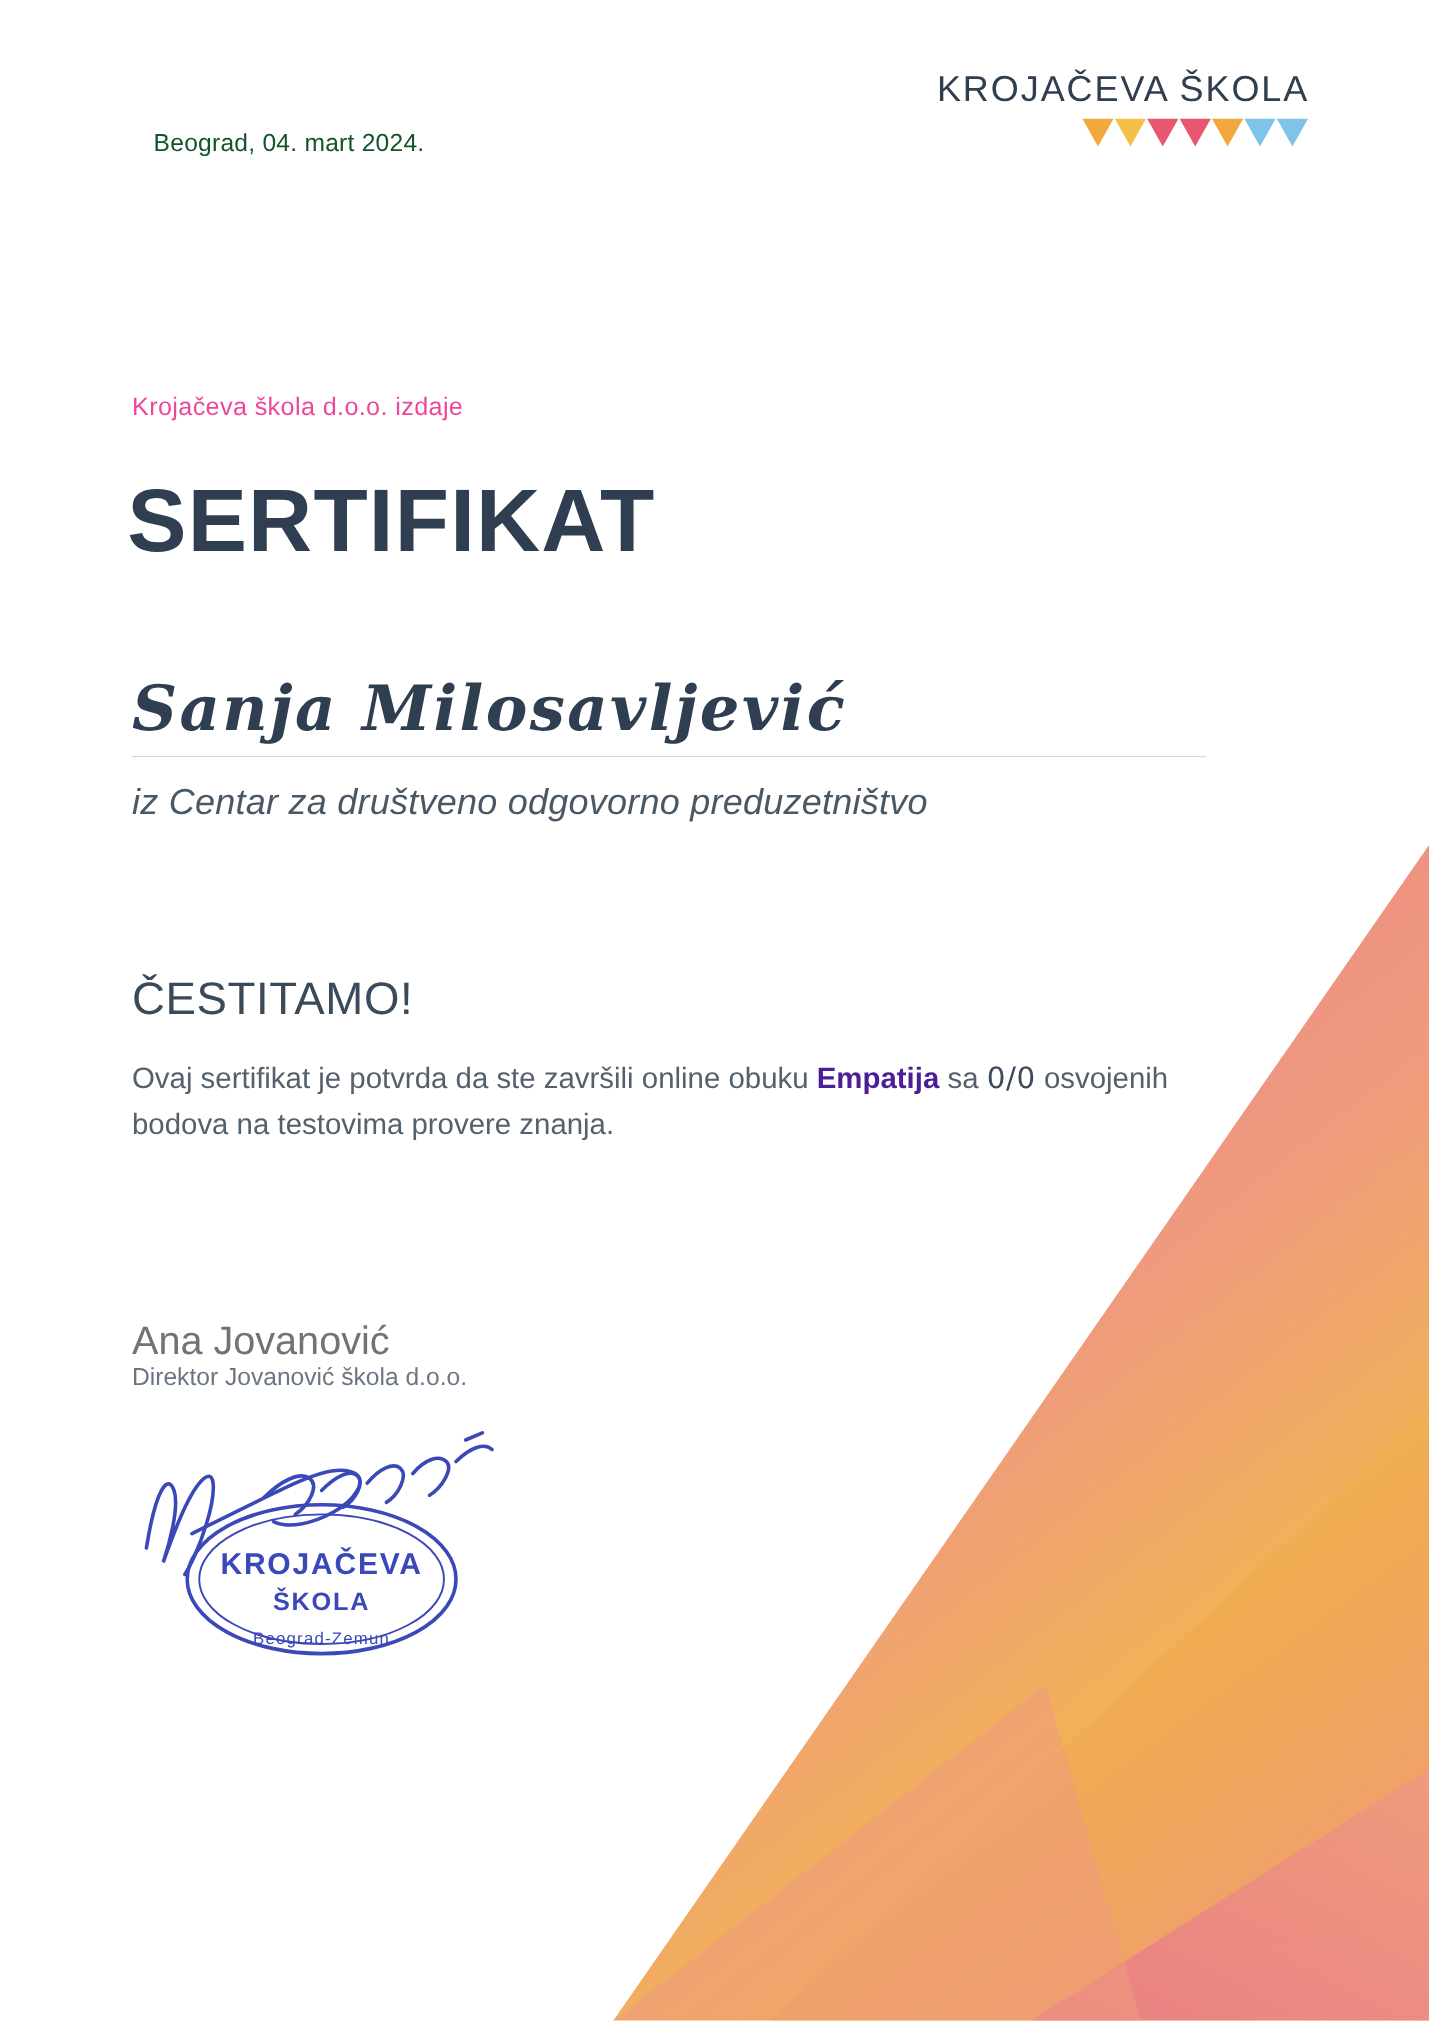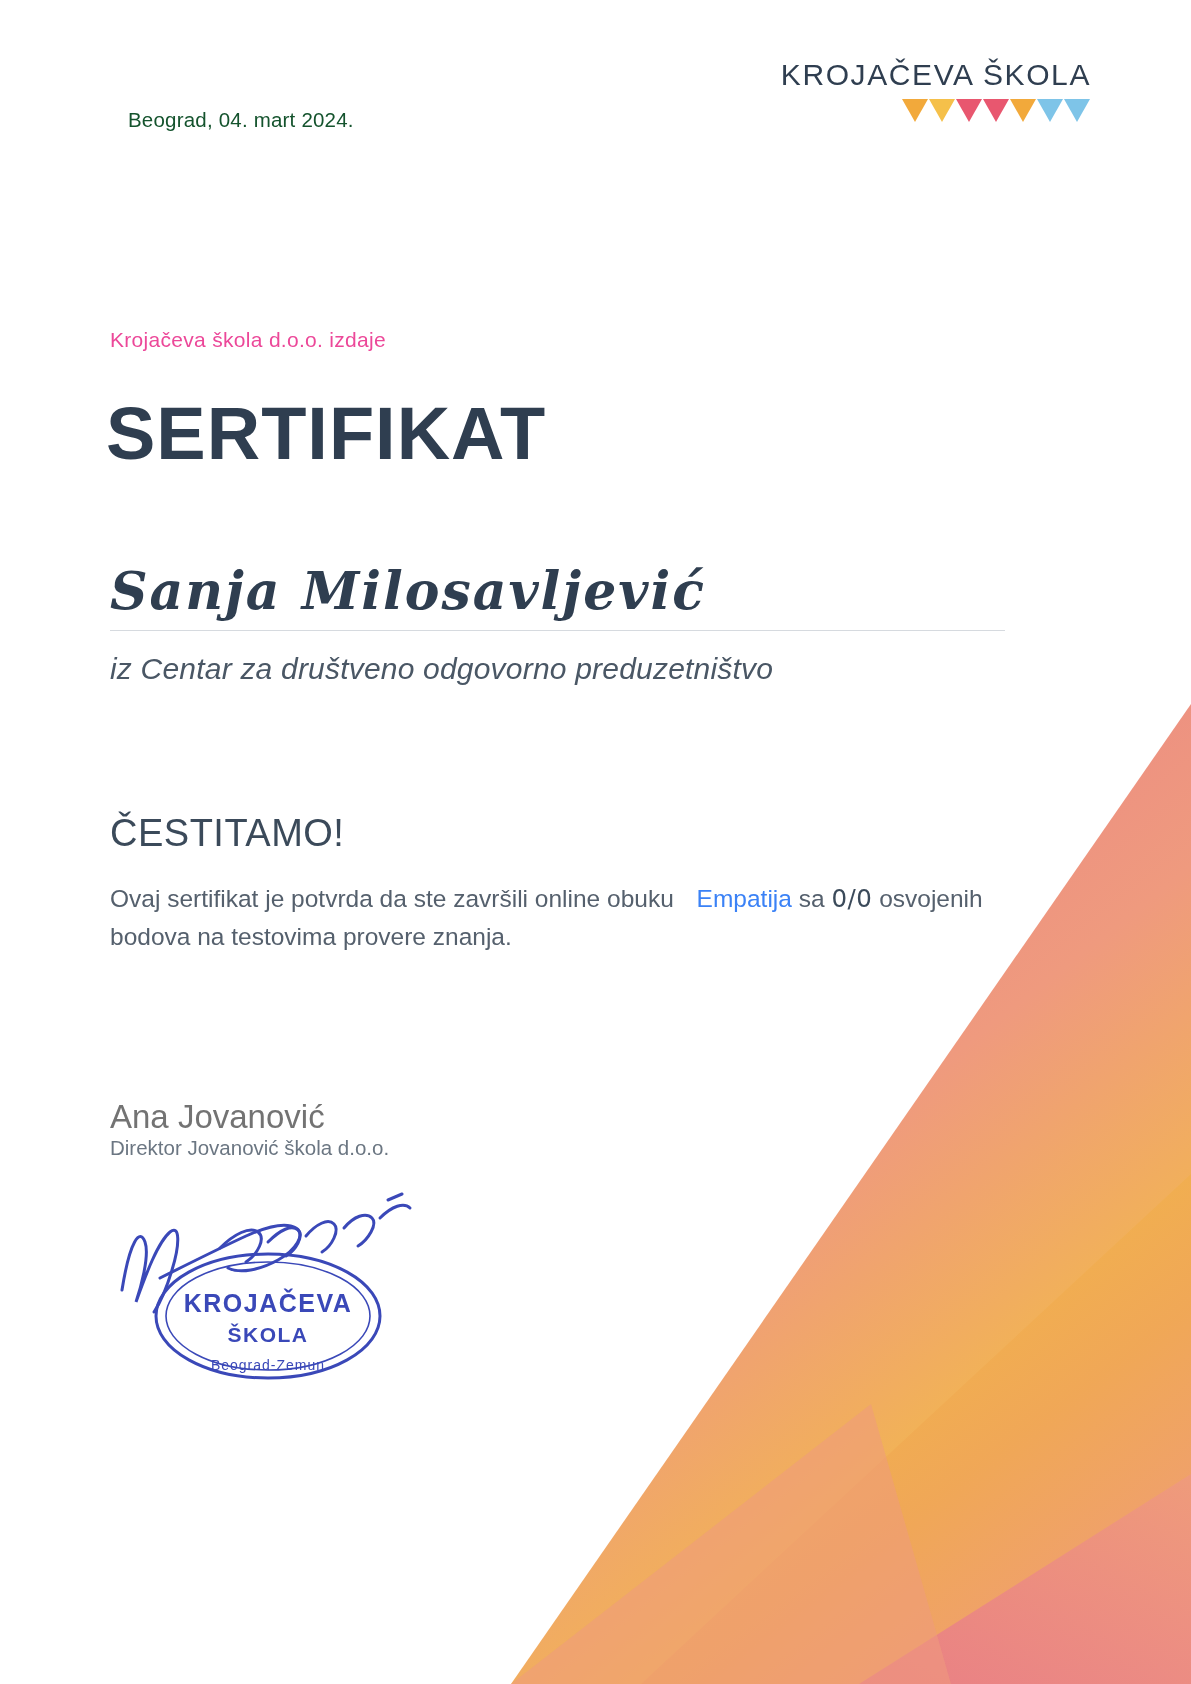--- a/index.html
+++ b/index.html
@@ -131,23 +131,22 @@
   .para {
     position: absolute;
     left: 110px;
     top: 880px;
     width: 880px;
     font-size: 24.5px;
     line-height: 1.55;
     color: #55606d;
   }
   .para b {
-    color: #3b82f6;
-    font-weight: normal;
-    margin-left: 16px;
+    color: #4c1d95;
+    font-weight: bold;
   }
   .score {
     font-family: "DejaVu Sans", sans-serif;
     font-weight: normal;
     color: #3b4a5a;
     letter-spacing: 0.5px;
   }
 
   
   .sig-name {

